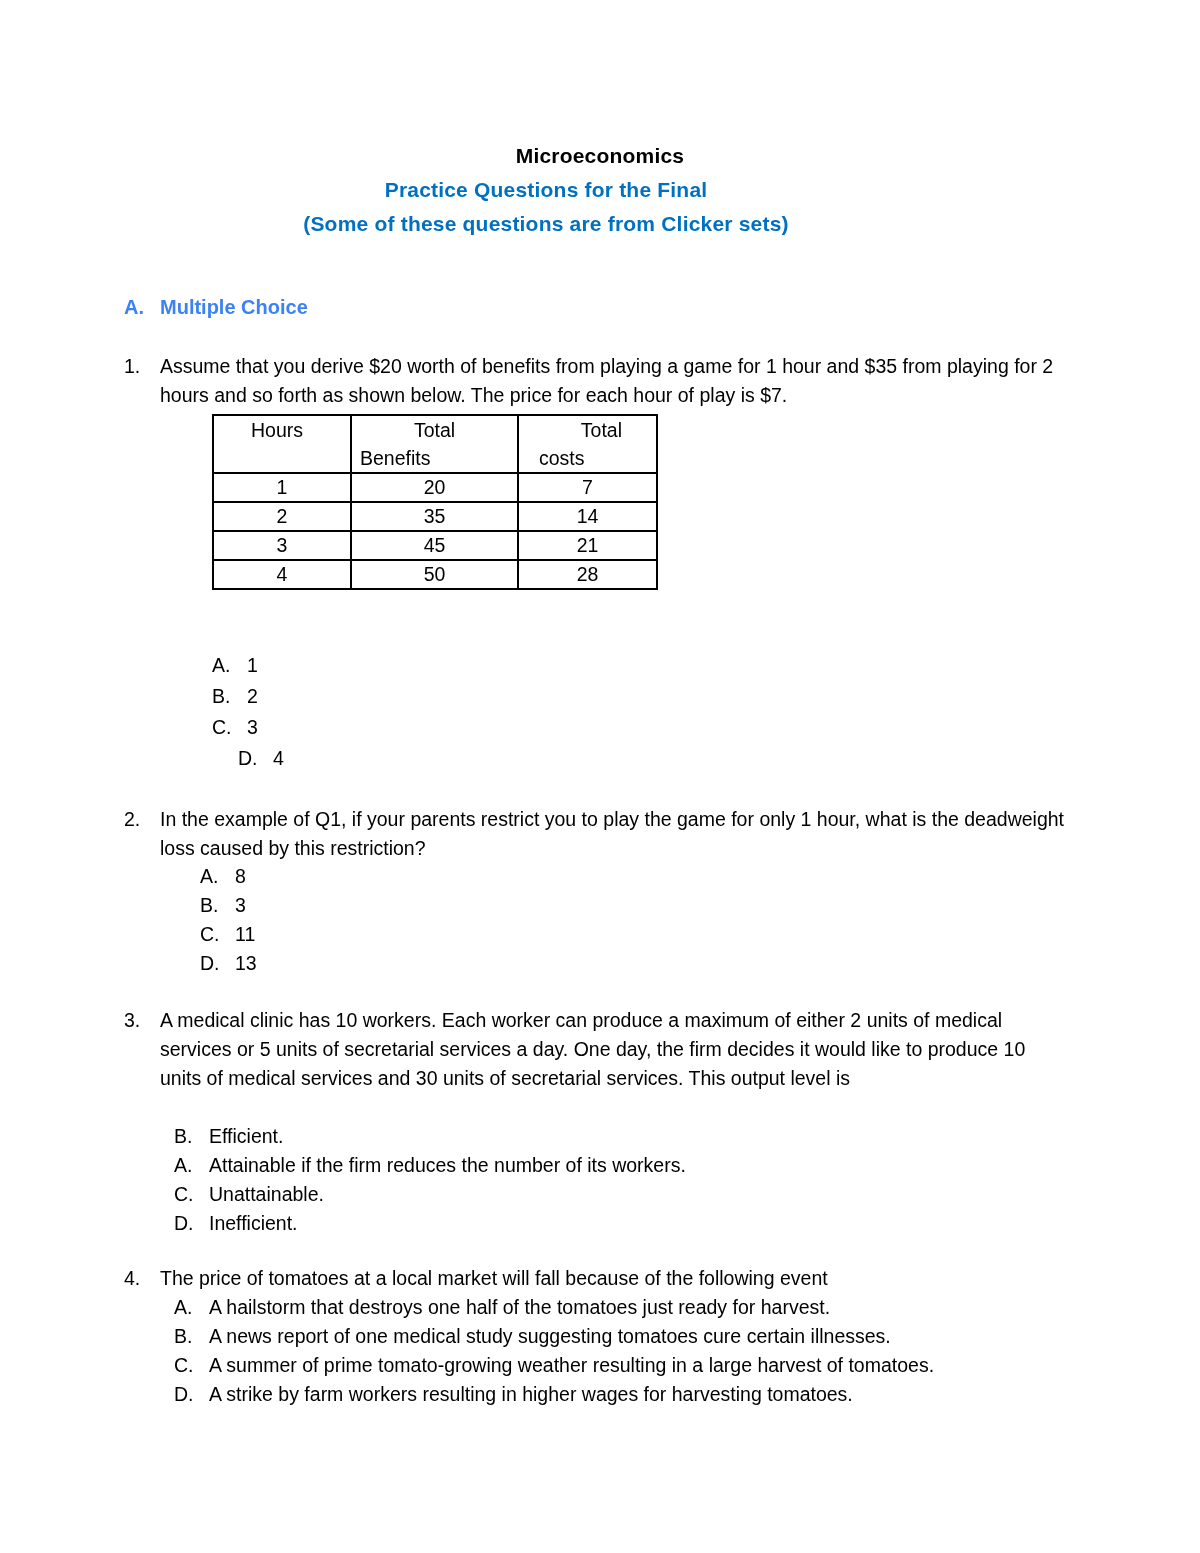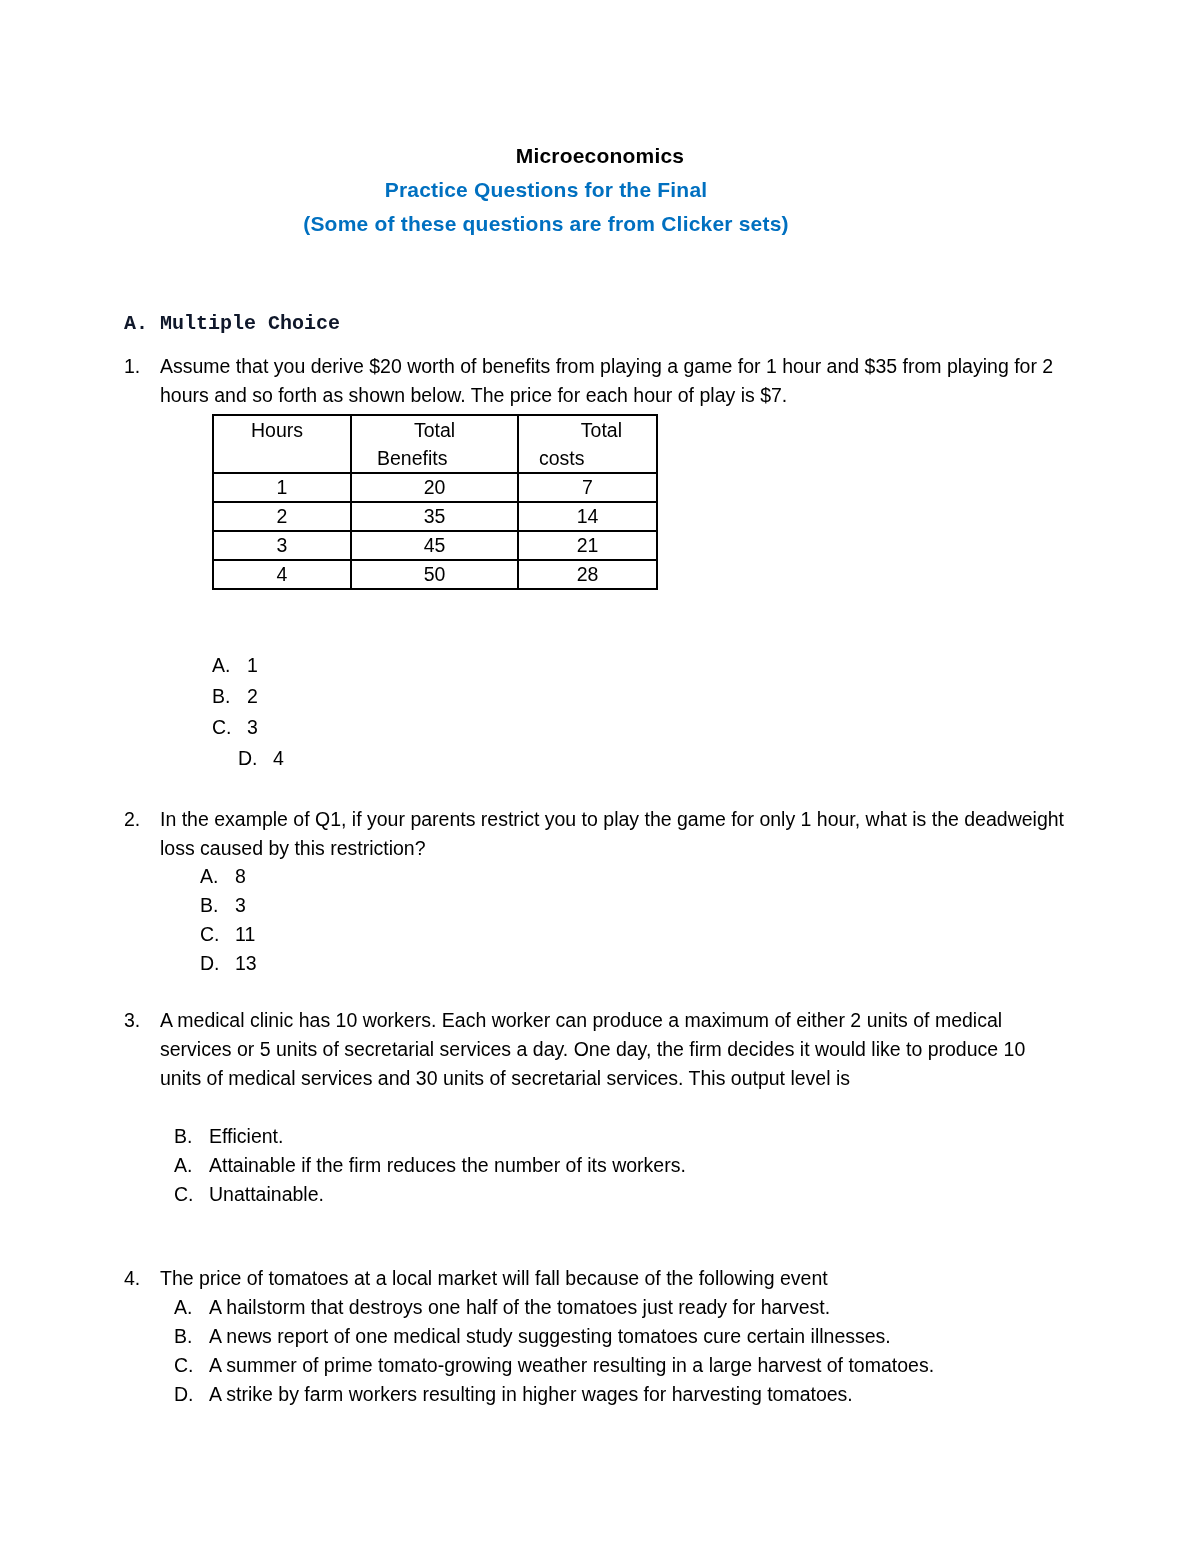--- a/index.html
+++ b/index.html
@@ -5,37 +5,37 @@
   html, body { margin: 0; padding: 0; background: #ffffff; }
   body { width: 1200px; height: 1553px; position: relative; overflow: hidden;
          font-family: "Liberation Sans", sans-serif; color: #000; }
   .page { position: absolute; left: 0; top: 0; width: 1200px; height: 1553px; background: #fff; }
   .title { position: absolute; left: 0; width: 1200px; text-align: center; top: 144px;
            font-size: 21px; font-weight: bold; letter-spacing: 0.2px; }
   .subtitle { position: absolute; left: 0; width: 1092px; text-align: center;
               font-size: 21px; font-weight: bold; color: #0070c0; letter-spacing: 0.2px; }
   .sub1 { top: 178px; }
   .sub2 { top: 212px; }
-  .section { position: absolute; left: 124px; top: 312px; font-size: 20px; font-weight: bold; color: #0f172a; font-family: Liberation Mono, monospace; }
+  .section { position: absolute; left: 124px; top: 296px; font-size: 20px; font-weight: bold; color: #3b82f6; }
   .section .lbl { display: inline-block; width: 36px; }
   .q { position: absolute; left: 124px; width: 940px; font-size: 19.5px; line-height: 29px; }
   .q .num { position: absolute; left: 0; top: 0; }
   .q .text { margin-left: 36px; }
   .opts { position: absolute; font-size: 19.5px; }
   .opt { height: 29px; line-height: 29px; white-space: nowrap; }
   .opt .ol { display: inline-block; width: 35px; }
   table.tbl { position: absolute; left: 212px; top: 414px; border-collapse: collapse; font-size: 19.5px; }
   table.tbl td, table.tbl th { border: 2px solid #000; padding: 0; font-weight: normal; margin-top: 28px; }
   .c1 { width: 136px; text-align: center; }
   .c2 { width: 165px; text-align: center; }
   .c3 { width: 137px; text-align: center; }
   .hrow th { height: 56px; vertical-align: top; line-height: 28px; }
   .hrow th .l1 { display:block; }
   .hrow th.c2 .l1 { text-align:center; }
-  .hrow th.c2 .l2 { display:block; text-align:left; padding-left: 25px; }
+  .hrow th.c2 .l2 { display:block; text-align:left; padding-left: 8px; }
   .hrow th.c3 .l1 { text-align:right; padding-right: 34px; }
   .hrow th.c3 .l2 { display:block; text-align:left; padding-left: 20px; }
   .hrow th.c1 .l1 { text-align:center; padding-right: 10px; }
   .drow td { height: 27px; line-height: 27px; }
   .prompt { position: absolute; left: 188px; top: 622px; font-size: 19.5px; }
 </style>
 </head>
 <body>
 
 <div class="page">
@@ -111,20 +111,21 @@
   </div>
 
   <div class="q" style="top:1006px;">
     <span class="num">3.</span>
     <div class="text">A medical clinic has 10 workers. Each worker can produce a maximum of either 2 units of medical services or 5 units of secretarial services a day. One day, the firm decides it would like to produce 10 units of medical services and 30 units of secretarial services. This output level is</div>
   </div>
   <div class="opts" style="left:174px; top:1122px;">
     <div class="opt"><span class="ol">B.</span><span>Efficient.</span></div>
     <div class="opt"><span class="ol">A.</span><span>Attainable if the firm reduces the number of its workers.</span></div>
     <div class="opt"><span class="ol">C.</span><span>Unattainable.</span></div>
+    <div class="opt"><span class="ol">D.</span><span>Inefficient.</span></div>
   </div>
 
   <div class="q" style="top:1264px;">
     <span class="num">4.</span>
     <div class="text">The price of tomatoes at a local market will fall because of the following event</div>
   </div>
   <div class="opts" style="left:174px; top:1293px;">
     <div class="opt"><span class="ol">A.</span><span>A hailstorm that destroys one half of the tomatoes just ready for harvest.</span></div>
     <div class="opt"><span class="ol">B.</span><span>A news report of one medical study suggesting tomatoes cure certain illnesses.</span></div>
     <div class="opt"><span class="ol">C.</span><span>A summer of prime tomato-growing weather resulting in a large harvest of tomatoes.</span></div>

